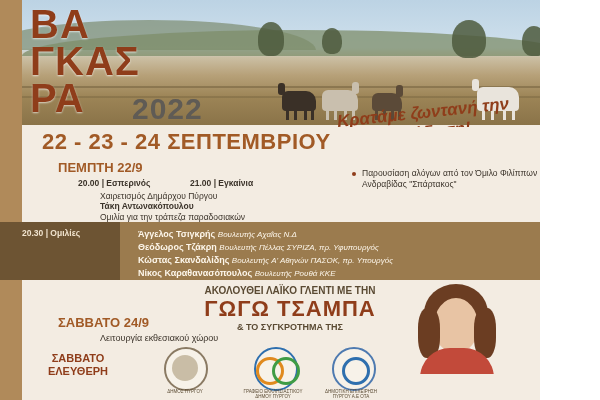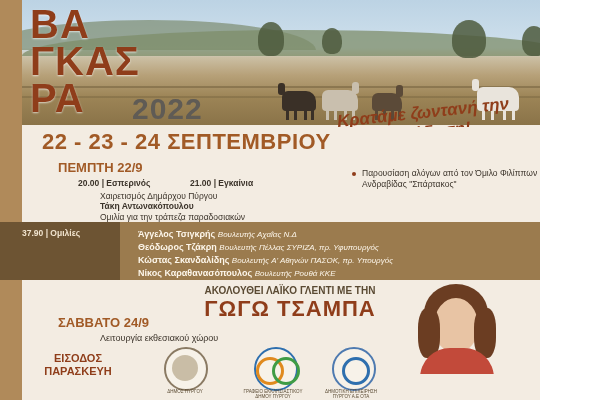--- a/index.html
+++ b/index.html
@@ -258,21 +258,21 @@
   <div class="pl" style="left:100px;top:201px;font-weight:bold;">Τάκη Αντωνακόπουλου</div>
   <div class="pl" style="left:100px;top:212px;">Ομιλία για την τράπεζα παραδοσιακών</div>
   <div class="pl" style="left:100px;top:222px;">σπόρων από την κα Όλγα Βενιζέλου Ρουθά</div>
 
   <div class="bullets">
     <div>Παρουσίαση αλόγων από τον Όμιλο Φιλίππων Ανδραβίδας "Σπάρτακος"</div>
   </div>
 
   <div class="band"></div>
   <div class="band-left"></div>
-  <div class="spk-time">37.90 | Ομιλίες</div>
+  <div class="spk-time">20.30 | Ομιλίες</div>
 
   <div class="speakers">
     <div>
       <span class="nm">Άγγελος Τσιγκρής</span>
       <span class="ro">Βουλευτής Αχαΐας Ν.Δ</span>
     </div>
     <div>
       <span class="nm">Θεόδωρος Τζάκρη</span>
       <span class="ro">Βουλευτής Πέλλας ΣΥΡΙΖΑ, πρ. Υφυπουργός</span>
     </div>
@@ -282,34 +282,35 @@
     </div>
     <div>
       <span class="nm">Νίκος Καραθανασόπουλος</span>
       <span class="ro">Βουλευτής Ρουθά ΚΚΕ</span>
     </div>
   </div>
 
   <div class="glenti">
     <div class="l1">ΑΚΟΛΟΥΘΕΙ ΛΑΪΚΟ ΓΛΕΝΤΙ ΜΕ ΤΗΝ</div>
     <div class="l2">ΓΩΓΩ ΤΣΑΜΠΑ</div>
+    <div class="l3">&amp; ΤΟ ΣΥΓΚΡΟΤΗΜΑ ΤΗΣ</div>
   </div>
 
   <div class="singer">
     <div class="hair"></div>
     <div class="face"></div>
     <div class="hair2"></div>
     <div class="hair3"></div>
     <div class="body"></div>
   </div>
 
   <div class="day day-sat">ΣΑΒΒΑΤΟ 24/9</div>
   <div class="sat-line">Λειτουργία εκθεσιακού χώρου</div>
 
-  <div class="entry">ΕΙΣΟΔΟΣ ΠΑΡΑΣΚΕΥΗ</div>
+  <div class="entry">ΣΑΒΒΑΤΟ ΕΛΕΥΘΕΡΗ</div>
 
   <div class="logos">
     <div class="logo l1">
       <div class="emb"></div>
     </div>
     <div class="logo-cap cap1">ΔΗΜΟΣ ΠΥΡΓΟΥ</div>
 
     <div class="logo l2">
       <div class="ring o"></div>
       <div class="ring g"></div>

